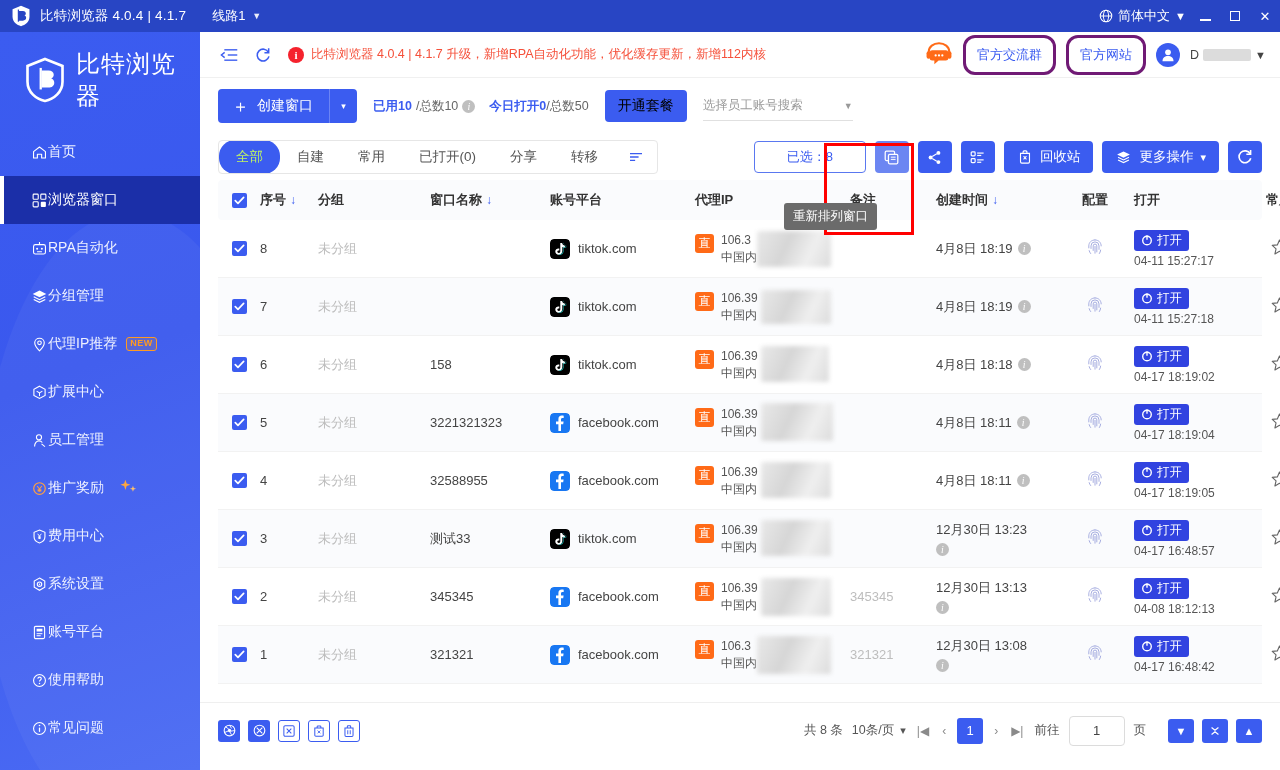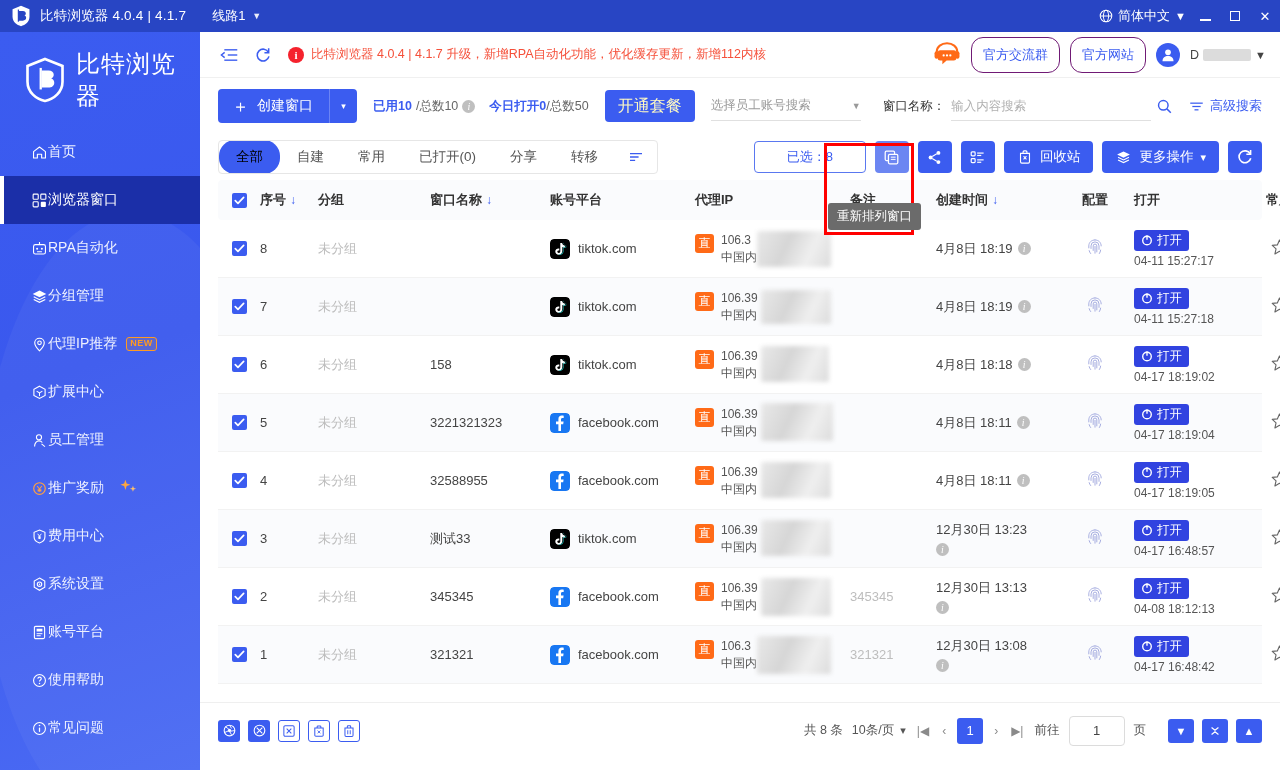--- a/index.html
+++ b/index.html
@@ -76,21 +76,21 @@
   .ic-btn { width: 26px; height: 26px; display: flex; align-items: center; justify-content: center; cursor: pointer;}
   .notice { display: flex; align-items: center; margin-left: 12px; }
   .notice-ico {
     width: 16px; height: 16px; border-radius: 50%; background: #f5222d; color: #fff;
     font-size: 11px; font-weight: bold; display: flex; align-items: center; justify-content: center;
     font-family: "Liberation Serif", serif; flex: 0 0 auto;
   }
   .notice-text { margin-left: 7px; color: #f5503a; font-size: 12.5px; white-space: nowrap; }
   .hdr1-right { margin-left: auto; display: flex; align-items: center; gap: 10px; }
   .hdr-btn {
-    border: 1px solid #701a75; color: #3b5cf0; background: #fff; border-radius: 12px;
+    border: 3px solid #701a75; color: #3b5cf0; background: #fff; border-radius: 12px;
     font-size: 13px; padding: 8px 11px; cursor: pointer; white-space: nowrap;
     font-family: inherit;
   }
   .avatar-circ {
     width: 24px; height: 24px; border-radius: 50%; background: #3b5cf0;
     display: flex; align-items: center; justify-content: center; flex: 0 0 auto;
   }
   .user-name { font-size: 12.5px; color: #444; display: flex; align-items: center; gap: 4px;}
   .redact { display: inline-block; background: #dcdcdc; border-radius: 2px; height: 12px; }
 
@@ -111,22 +111,22 @@
   .quota { margin-left: 16px; font-size: 12.5px; color: #666; display: flex; align-items: center; gap: 4px; white-space: nowrap;}
   .quota b { color: #3b5cf0; font-weight: bold; }
   .info-dot {
     width: 13px; height: 13px; border-radius: 50%; background: #bfbfbf; color: #fff;
     font-size: 10px; display: inline-flex; align-items: center; justify-content: center;
     font-family: "Liberation Serif", serif; font-style: italic;
   }
   .quota2 { margin-left: 14px; font-size: 12.5px; color: #666; white-space: nowrap;}
   .quota2 b { color: #3b5cf0; font-weight: bold; }
   .btn-plan {
-    margin-left: 16px; background: #3b5cf0; color: #fef9c3; border: none; border-radius: 4px;
-    height: 32px; padding: 0 13px; font-size: 16px; cursor: pointer; font-family: inherit;
+    margin-left: 16px; background: #3b5cf0; color: #000000; border: none; border-radius: 4px;
+    height: 32px; padding: 0 13px; font-size: 14px; cursor: pointer; font-family: inherit;
   }
   .sel-emp {
     margin-left: 16px; width: 150px; border-bottom: 1px solid #e0e0e0; height: 30px;
     display: flex; align-items: center; font-size: 12.5px; color: #9a9a9a; cursor: pointer;
   }
   .sel-emp .caret { margin-left: auto; color: #999; font-size: 9px; }
   .win-search { margin-left: 22px; display: flex; align-items: center; flex: 1; }
   .ws-label { font-size: 12.5px; color: #333; white-space: nowrap; }
   .ws-input {
     flex: 1; border: none; border-bottom: 1px solid #e0e0e0; height: 30px; margin-left: 6px;
@@ -139,40 +139,40 @@
   .content { padding: 0 18px; }
   .toolbar { display: flex; align-items: center; height: 46px; }
   .tabs {
     display: flex; align-items: center; border: 1px solid #e6e6e6; border-radius: 4px;
     height: 34px; overflow: hidden; background: #fff;
   }
   .tab {
     height: 34px; padding: 0 17px; display: flex; align-items: center; font-size: 13.5px;
     color: #555; cursor: pointer; white-space: nowrap;
   }
-  .tab.active { background: #3b5cf0; color: #000000; border-radius: 16px; }
+  .tab.active { background: #3b5cf0; color: #bef264; border-radius: 16px; }
   .tab.icon-tab { padding: 0 13px; }
   .tb-actions { margin-left: auto; display: flex; align-items: center; gap: 9px; }
   .chip-selected {
     border: 1px solid #5a78f0; color: #3b5cf0; border-radius: 4px; height: 32px;
     display: flex; align-items: center; padding: 0 32px; font-size: 13px; background: #fff; cursor: pointer; margin-left: 19px;
   }
   .sq-btn {
     width: 34px; height: 32px; border-radius: 4px; background: #3b5cf0; color: #fff;
     display: flex; align-items: center; justify-content: center; cursor: pointer; flex:0 0 auto;
   }
   .sq-btn.lighter { background: #6c86f2; }
   .pill-btn {
     height: 32px; border-radius: 4px; background: #3b5cf0; color: #fff; display: flex;
     align-items: center; gap: 7px; padding: 0 13px; font-size: 13.5px; cursor: pointer; white-space: nowrap;
   }
 
   
   .tooltip {
-    position: absolute; left: 828px; top: 203px; background: #6b6b6b; color: #fff;
+    position: absolute; left: 784px; top: 203px; background: #6b6b6b; color: #fff;
     font-size: 12.5px; padding: 5px 9px; border-radius: 3px; white-space: nowrap; z-index: 30;
   }
   .redbox {
     position: absolute; left: 824px; top: 143px; width: 90px; height: 92px;
     border: 3px solid #ff0000; z-index: 29; pointer-events: none;
   }
 
   
   .table-head {
     display: flex; align-items: center; height: 40px; background: #fafbfd;
@@ -514,38 +514,20 @@
         <span class="info-dot">i</span>
       </div>
       <div class="quota2">
         <b>今日打开0</b><span>/总数50</span>
       </div>
       <button class="btn-plan">开通套餐</button>
       <div class="sel-emp">
         <span>选择员工账号搜索</span>
         <span class="caret">▼</span>
       </div>
-      <div class="win-search">
-        <span class="ws-label">窗口名称：</span>
-        <input class="ws-input" placeholder="输入内容搜索" style="">
-        <span class="ic-btn">
-          <svg width="17" height="17" viewBox="0 0 20 20">
-            <circle cx="8.6" cy="8.6" r="5.6" fill="none" stroke="#3b5cf0" stroke-width="1.7"></circle>
-            <line x1="12.8" y1="12.8" x2="17.4" y2="17.4" stroke="#3b5cf0" stroke-width="1.7"></line>
-          </svg>
-        </span>
-        <span class="adv-search">
-          <svg width="15" height="13" viewBox="0 0 18 14">
-            <line x1="1.5" y1="3" x2="16.5" y2="3" stroke="#3b5cf0" stroke-width="1.5"></line>
-            <line x1="4" y1="7" x2="14" y2="7" stroke="#3b5cf0" stroke-width="1.5"></line>
-            <line x1="6.6" y1="11" x2="11.4" y2="11" stroke="#3b5cf0" stroke-width="1.5"></line>
-          </svg>
-          <span>高级搜索</span>
-        </span>
-      </div>
     </div>
 
     <div class="content">
 
       <div class="toolbar">
         <div class="tabs">
           <div class="tab active">全部</div>
           <div class="tab">自建</div>
           <div class="tab">常用</div>
           <div class="tab">已打开(0)</div>

